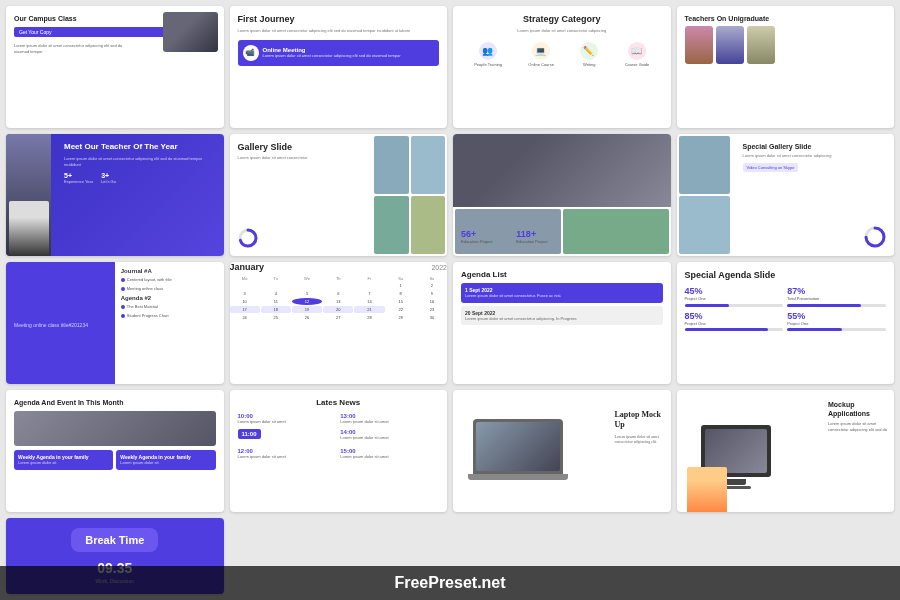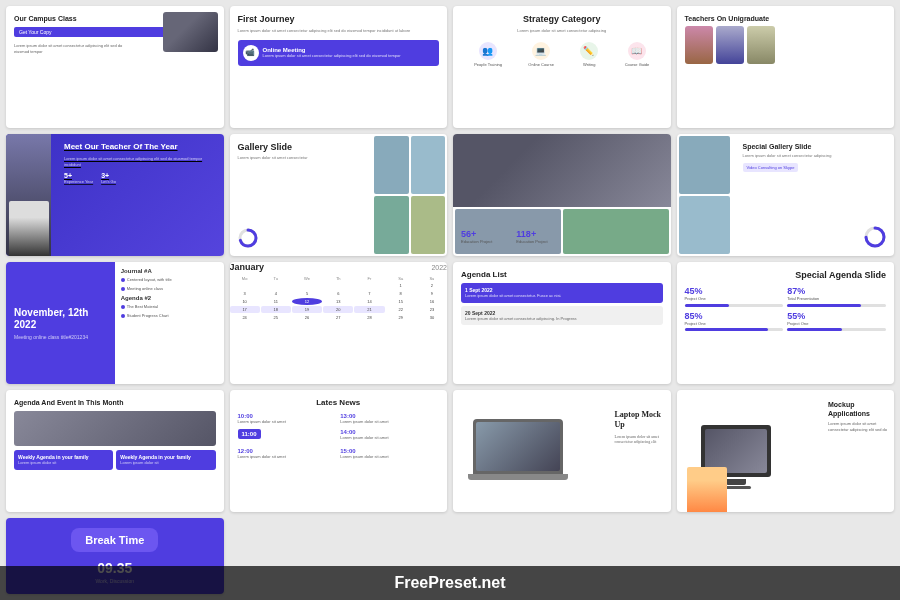--- a/index.html
+++ b/index.html
@@ -88,21 +88,20 @@
     .slide-4 .avatar { width: 28px; height: 38px; border-radius: 3px; overflow: hidden; }
     .av1 { background: linear-gradient(180deg, #c8a, #964); }
     .av2 { background: linear-gradient(180deg, #aac, #449); }
     .av3 { background: linear-gradient(180deg, #cca, #886); }
 
     
     
     .slide-5 {
       background: linear-gradient(135deg, #3a2fc4, #5544dd);
       padding: 8px;
-      text-decoration: underline;
     }
     .slide-5 .title { font-size: 8px; font-weight: bold; color: #fff; line-height: 1.3; margin-bottom: 4px; }
     .slide-5 .teacher-photo {
       position: absolute; left: 0; bottom: 0; top: 0;
       width: 45px;
       background: linear-gradient(180deg, #7878aa 0%, #334 100%);
       display: flex; align-items: flex-end; justify-content: center;
     }
     .slide-5 .person { width: 40px; height: 55px; background: linear-gradient(180deg, #ddd 30%, #333 100%); border-radius: 2px 2px 0 0; }
     .slide-5 .content { margin-left: 50px; }
@@ -186,21 +185,21 @@
     .slide-10 .year { font-size: 7px; color: #888; }
     .slide-10 .calendar { width: 100%; }
     .slide-10 .cal-row { display: grid; grid-template-columns: repeat(7, 1fr); gap: 1px; margin-bottom: 1px; }
     .slide-10 .cal-header { font-size: 4px; color: #888; text-align: center; }
     .slide-10 .cal-day { font-size: 4px; color: #444; text-align: center; padding: 1px; }
     .slide-10 .cal-day.today { background: #4f3de0; color: #fff; border-radius: 50%; }
     .slide-10 .cal-day.highlight { background: #e8e5ff; border-radius: 2px; }
 
     
     .slide-11 { padding: 8px; }
-    .slide-11 .title { font-size: 9px; font-weight: bold; color: #222; text-align: right; margin-bottom: 6px; }
+    .slide-11 .title { font-size: 9px; font-weight: bold; color: #222; text-align: left; margin-bottom: 6px; }
     .slide-11 .grid { display: grid; grid-template-columns: 1fr 1fr; gap: 4px; }
     .slide-11 .item { }
     .slide-11 .pct { font-size: 9px; font-weight: bold; color: #4f3de0; }
     .slide-11 .label { font-size: 4px; color: #555; line-height: 1.4; }
     .slide-11 .bar { height: 3px; background: #e0e0e0; border-radius: 2px; margin-top: 2px; }
     .slide-11 .bar-fill { height: 100%; background: #4f3de0; border-radius: 2px; }
 
     
     .slide-12 { padding: 8px; }
     .slide-12 .title { font-size: 7px; font-weight: bold; color: #222; line-height: 1.3; margin-bottom: 4px; }
@@ -441,22 +440,20 @@
 Skype</div>
   </div>
   <svg class="circle-chart" viewBox="0 0 22 22" style="position:absolute;bottom:8px;right:8px;width:22px;height:22px;">
     <circle cx="11" cy="11" r="9" fill="none" stroke="#e0e0e0" stroke-width="3"></circle>
     <circle cx="11" cy="11" r="9" fill="none" stroke="#4f3de0" stroke-width="3" stroke-dasharray="42 15" stroke-linecap="round" transform="rotate(-90 11 11)"></circle>
   </svg>
 </div>
 
 <div class="slide slide-9">
   <div class="left-panel">
-    <div class="date">November,
-12th 2022</div>
     <div class="date-sub">Meeting online class title#201234</div>
   </div>
   <div class="right-panel">
     <div class="journal-title">Journal #A</div>
     <div class="items">
       <div class="item">
         <div class="dot"></div>
         <div class="item-text">Centered layout, with title</div>
       </div>
       <div class="item">

